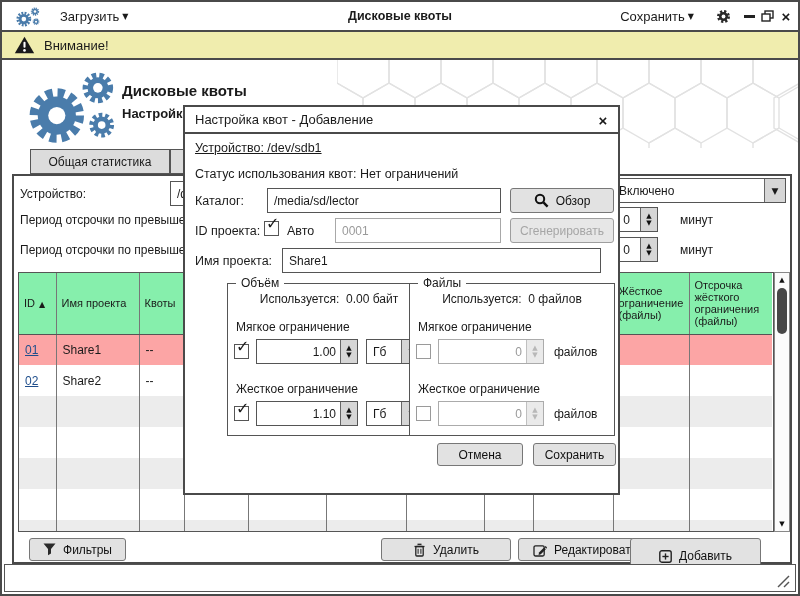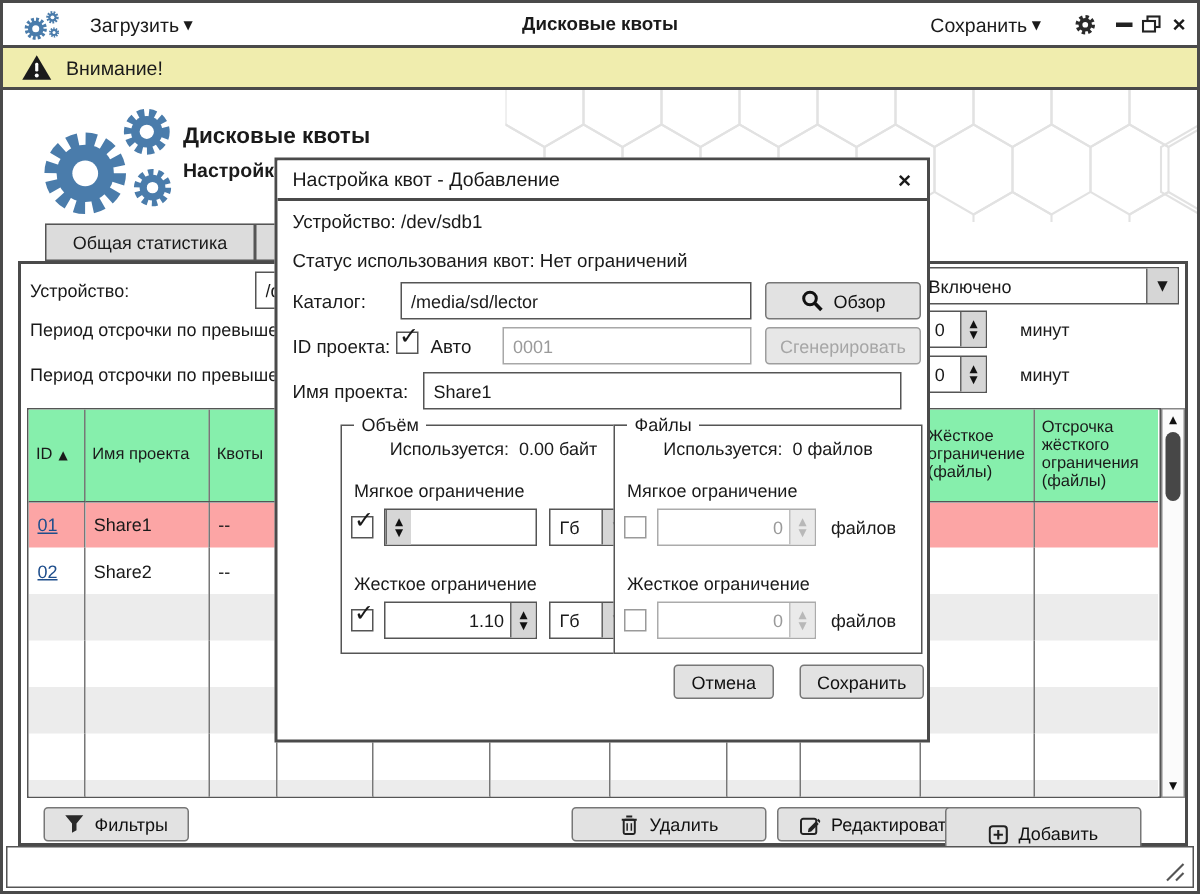--- a/index.html
+++ b/index.html
@@ -396,21 +396,21 @@
       <line x1="7" y1="12" x2="12" y2="7" stroke="#555" stroke-width="1.4"></line>
     </svg>
   </div>
 
   <div class="modal">
     <div class="m-title">
       <span>Настройка квот - Добавление</span>
       <span class="m-close">×</span>
     </div>
 
-    <div class="m-text" style="left:10px; top:34px;">Устройство:  /dev/sdb1</div>
+    <div class="m-text" style="left:10px; top:34px;text-decoration:underline;">Устройство:  /dev/sdb1</div>
     <div class="m-text" style="left:10px; top:60px;">Статус использования квот: Нет ограничений</div>
 
     <div class="m-text" style="left:10px; top:87px;">Каталог:</div>
     <input class="tinput" style="left: 82px; top: 81px; width: 234px; height: 25px;" value="/media/sd/lector">
     <div class="btn abs" style="left:325px; top:81px; width:104px; height:25px;">
       <svg width="15" height="15" viewBox="0 0 15 15">
         <circle cx="6" cy="6" r="4.2" fill="none" stroke="#111" stroke-width="2"></circle>
         <line x1="9.4" y1="9.4" x2="13.6" y2="13.6" stroke="#111" stroke-width="2.4"></line>
       </svg>
       <span>Обзор</span>
@@ -432,20 +432,21 @@
     <div class="fgroup" style="left:10px; top:176px; width:204px; height:153px;margin-left:32px;">
       <div class="flegend">Объём</div>
       <div class="used">
         <span>Используется:</span>&nbsp;&nbsp;<span>0.00 байт</span>
       </div>
       <div class="m-text" style="left:8px; top:36px; font-size:12px;">Мягкое ограничение</div>
       <div class="cb" style="left:6px; top:60px;">
           <span class="check">✓</span>
         </div>
       <div class="spin" style="left:28px; top:55px; width:102px; height:25px;">
+        <div class="spin-val right">1.00</div>
         <div class="spin-btn">
             <span>▲</span>
             <span>▼</span>
           </div>
       </div>
       <div class="dd" style="left:138px; top:55px; width:57px; height:25px;">
         <div class="dd-val">Гб</div>
         <div class="dd-btn">▼</div>
       </div>
       <div class="m-text" style="left:8px; top:98px; font-size:12px;">Жесткое ограничение</div>
@@ -485,21 +486,21 @@
       <div class="spin disabled" style="left:28px; top:117px; width:106px; height:25px;">
         <div class="spin-val right">0</div>
         <div class="spin-btn">
             <span>▲</span>
             <span>▼</span>
           </div>
       </div>
       <div class="m-text" style="left:144px; top:123px; font-size:12px;">файлов</div>
     </div>
 
-    <div class="btn abs" style="left:264px; top:336px; width:67px; height:23px;">
+    <div class="btn abs" style="left:252px; top:336px; width:86px; height:23px;">
       <span>Отмена</span>
     </div>
     <div class="btn abs" style="left:348px; top:336px; width:83px; height:23px;">
       <span>Сохранить</span>
     </div>
   </div>
 
 </div>
 
 </body></html>

